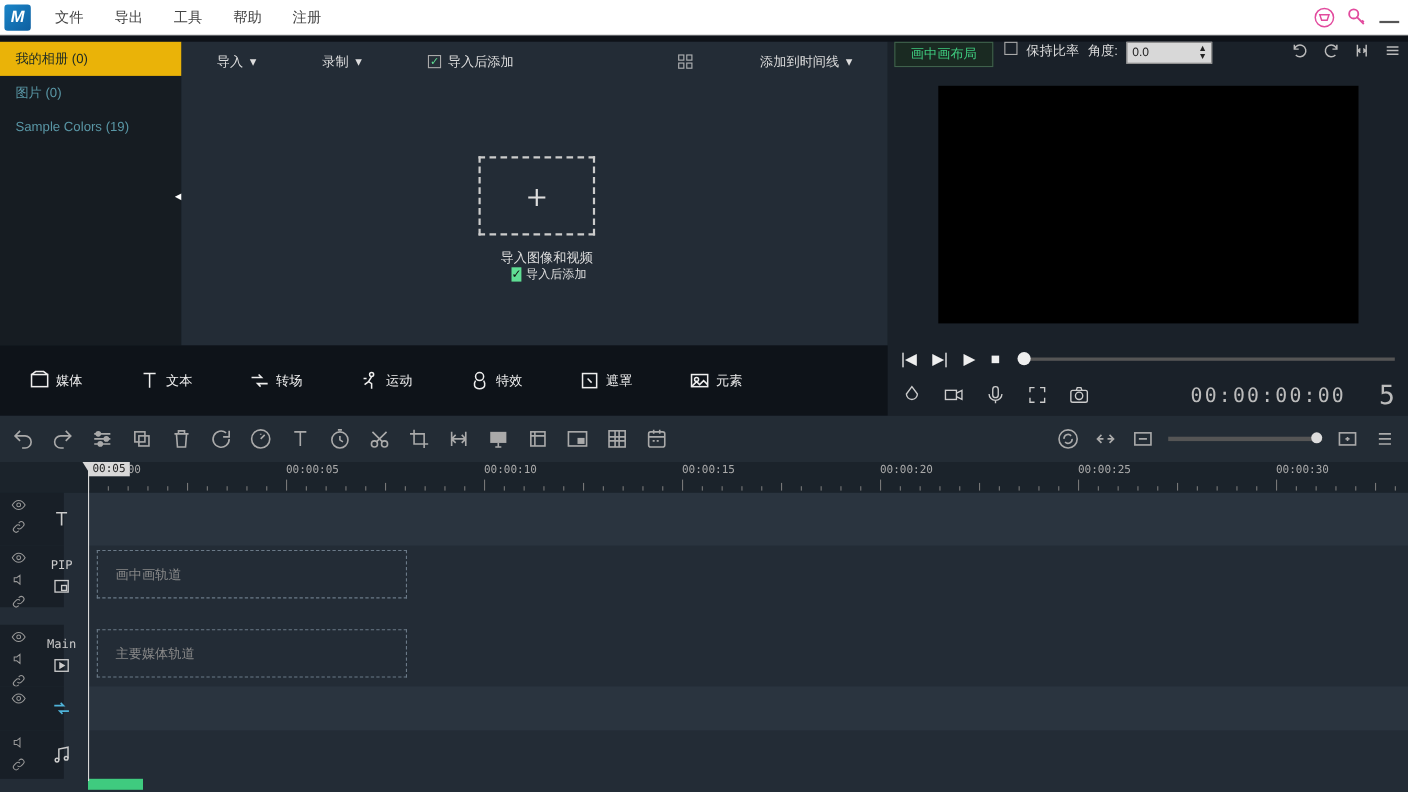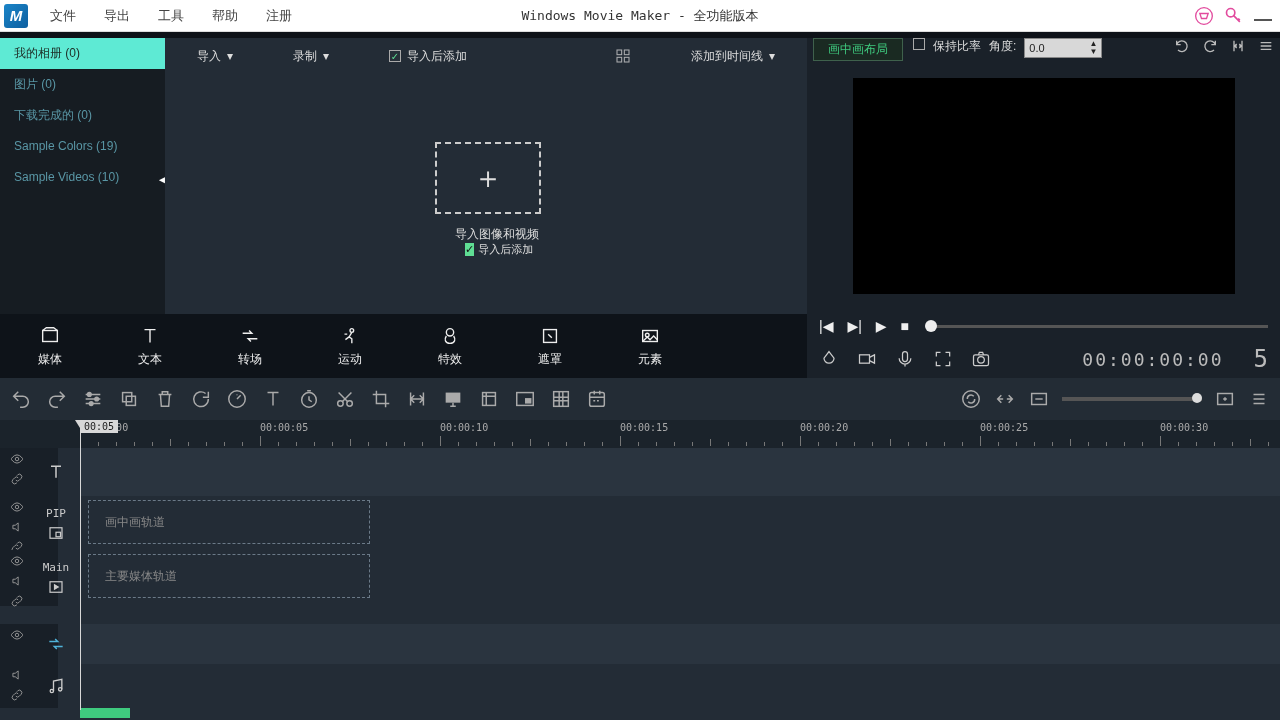--- a/index.html
+++ b/index.html
@@ -13,21 +13,21 @@
 .menubar .titlebar-right { position:absolute; right:8px; display:flex; align-items:center; gap:10px; }
 .menubar .titlebar-right .icon-pink { width:20px; height:20px; color:#e24b9e; }
 .menubar .titlebar-right .min { width:18px; height:2px; background:#555; margin-top:8px; }
 
 
 .darkbar { position:absolute; left:0; top:32px; width:1280px; height:6px; background:#0e1218; }
 
 
 .pane-left { position:absolute; left:0; top:38px; width:165px; height:276px; background:#161c22; }
 .pane-left .item { height:31px; line-height:31px; padding-left:14px; color:#5996a5; font-size:12px; cursor:pointer; }
-.pane-left .item.active { background:#5eead4; color:#1d2b24; font-weight:500; }
+.pane-left .item.active { background:#eab308; color:#1d2b24; font-weight:500; }
 .pane-left .collapse { position:absolute; right:0; top:136px; width:8px; height:12px; color:#fff; font-size:10px; }
 
 .pane-media { position:absolute; left:165px; top:38px; width:642px; height:276px; background:#232c36; }
 .media-top { height:36px; display:flex; align-items:center; padding:0 32px; gap:60px; color:#ddd; }
 .media-top .seg { display:flex; align-items:center; gap:6px; cursor:pointer; }
 .media-top .chk { width:12px; height:12px; border:1px solid #aaa; background:#262f38; display:inline-flex; align-items:center; justify-content:center; color:#5fde94; font-size:10px; }
 .media-top .grid-ic { margin-left:auto; opacity:.8; }
 .media-drop { position:absolute; left:270px; top:104px; width:106px; height:72px; border:2px dashed #ccc; display:flex; align-items:center; justify-content:center; }
 .media-drop .plus { color:#ddd; font-size:30px; font-weight:100; }
 .media-label { position:absolute; left:290px; top:188px; color:#ddd; font-size:12px; text-align:center; }
@@ -46,21 +46,21 @@
 .pv-transport .tp { color:#eee; font-size:14px; cursor:pointer; }
 .pv-transport .scrub { flex:1; height:3px; background:#555; margin-left:6px; position:relative; }
 .pv-transport .scrub::before{content:"";position:absolute;left:-4px;top:-5px;width:12px;height:12px;border-radius:50%;background:#eee;}
 .pv-bottom { position:absolute; left:0; bottom:4px; right:0; height:30px; display:flex; align-items:center; padding:0 12px; gap:18px; color:#ccc; }
 .pv-bottom svg { width:20px; height:20px; cursor:pointer; stroke:#ccc; fill:none; stroke-width:1.5; }
 .pv-timecode { font-family:monospace; font-size:18px; letter-spacing:2px; margin-left:auto; color:#bbb; }
 .pv-big { font-family:monospace; font-size:24px; color:#bbb; margin-left:12px; }
 
 
 .modtabs { position:absolute; left:0; top:314px; width:807px; height:64px; background:#0e1319; display:flex; }
-.modtabs .mt { flex:0 0 100px; display:flex; flex-direction:column; align-items:center; justify-content:center; gap:4px; color:#eee; cursor:pointer; }
+.modtabs .mt { flex:0 0 100px; display:flex; flex-direction:row; align-items:center; justify-content:center; gap:4px; color:#eee; cursor:pointer; }
 .modtabs .mt svg { width:22px; height:22px; stroke:#eee; fill:none; stroke-width:1.5; }
 .modtabs .mt span { font-size:12px; }
 
 
 .tl-tools { position:absolute; left:0; top:378px; width:1280px; height:42px; background:#232c35; display:flex; align-items:center; padding:0 10px; gap:14px; }
 .tl-tools svg { width:22px; height:22px; stroke:#aaa; fill:none; stroke-width:1.6; cursor:pointer; }
 .tl-tools .tz { margin-left:auto; display:flex; align-items:center; gap:12px; }
 .tl-tools .zoom { width:140px; height:4px; background:#555; position:relative; }
 .tl-tools .zoom::after{content:"";position:absolute;right:0;top:-4px;width:10px;height:10px;border-radius:50%;background:#ddd;}
 
@@ -80,58 +80,55 @@
 .th-icons { width:34px; display:flex; flex-direction:column; align-items:center; gap:6px; padding:4px 0; color:#888; }
 .th-icons svg{width:14px;height:14px;stroke:#999;fill:none;stroke-width:1.6;}
 .th-side { position:absolute; left:34px; top:0; width:44px; height:100%; display:flex; align-items:center; justify-content:center; }
 .track { position:absolute; left:80px; right:0; }
 .track .dashed { position:absolute; left:8px; top:4px; width:282px; height:44px; border:1px dashed #6b7a88; display:flex; align-items:center; padding-left:16px; color:#888; font-size:12px; }
 .scrollbar { position:absolute; left:80px; bottom:2px; width:50px; height:10px; background:#3fcb7f; }
 
 .row { position:absolute; left:0; width:100%; }
 .row.t0 { top:0; height:48px; }
 .row.t1 { top:48px; height:56px; }
-.row.t2 { top:102px; height:56px; }
+.row.t2 { top:120px; height:56px; }
 .row.t3 { top:176px; height:40px; }
 .row.t4 { top:216px; height:44px; }
 
 svg.icon { display:block; }
 </style>
 </head>
 <body>
 
 <div class="menubar">
   <div class="logo">M</div>
   <div class="menu-item">文件</div>
   <div class="menu-item">导出</div>
   <div class="menu-item">工具</div>
   <div class="menu-item">帮助</div>
   <div class="menu-item">注册</div>
-  <div class="title">Windows Movie Maker    - 全功能版本</div>
   <div class="titlebar-right">
     <svg class="icon icon-pink" viewBox="0 0 24 24" fill="none" stroke="#e24b9e" stroke-width="1.6">
         <circle cx="12" cy="12" r="10"></circle>
         <path d="M7 9h10l-2 6H9z"></path>
       </svg>
     <svg class="icon icon-pink" viewBox="0 0 24 24" fill="none" stroke="#e24b9e" stroke-width="2">
         <circle cx="8" cy="8" r="5"></circle>
         <path d="M11 11l8 8M17 15l2 2"></path>
       </svg>
     <div class="min"></div>
   </div>
 </div>
 
 <div class="darkbar"></div>
 
 <div class="pane-left">
   <div class="item active">我的相册 (0)</div>
   <div class="item">图片 (0)</div>
-  <div class="item">下载完成的 (0)</div>
   <div class="item">Sample Colors (19)</div>
-  <div class="item">Sample Videos (10)</div>
   <div class="collapse">◄</div>
 </div>
 
 <div class="pane-media">
   <div class="media-top">
     <div class="seg">
         <span>导入</span>
         <span>▾</span>
       </div>
     <div class="seg">

